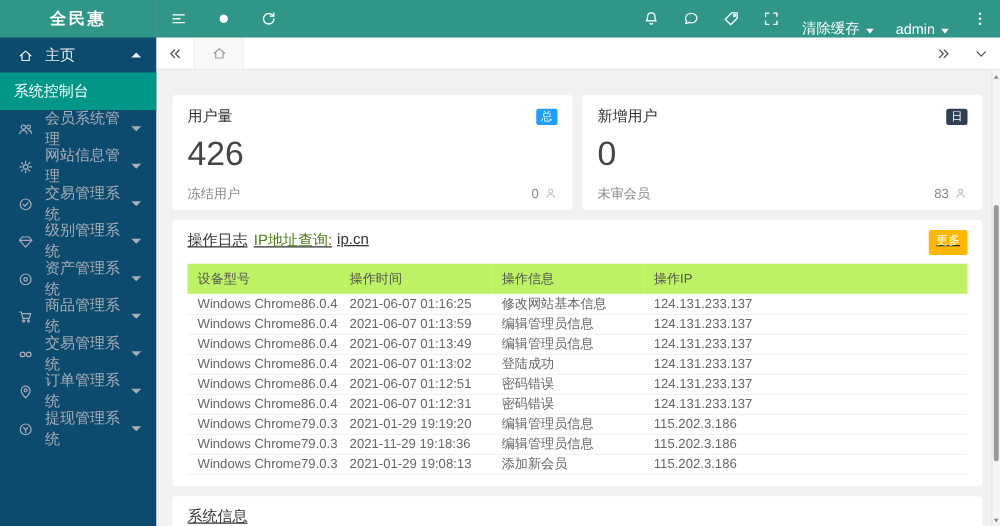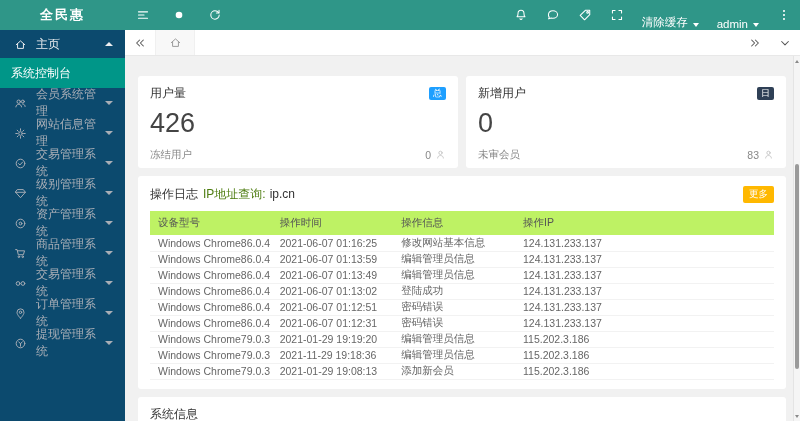--- a/index.html
+++ b/index.html
@@ -67,21 +67,21 @@
   .badge.blue { background:#1e9fff; }
   .badge.dark { background:#2f4056; }
   .card-value { font-size:27px; color:#444; margin-top:7px; line-height:1.1; }
   .card-foot { display:flex; justify-content:space-between; align-items:center; color:#888;
                font-size:10.5px; margin-top:9px; }
   .foot-right { display:flex; align-items:center; gap:4px; color:#888; }
   .foot-right svg { width:11px; height:11px; fill:none; stroke:#c0c0c0; stroke-width:1.2;
                     stroke-linecap:round; stroke-linejoin:round; }
 
   .panel { background:#fff; border-radius:3px; margin-top:8px; padding:8px 12px 9px 12px; }
-  .panel-head { display:flex; align-items:center; font-size:12px; color:#333; height:20px; }
+  .panel-head { display:flex; font-size:12px; color:#333; height:20px;text-decoration:underline; }
   .red-link { color:#4d7c0f; margin-left:5px; cursor:pointer; }
   .ip-domain { margin-left:4px; color:#333; }
   .more-btn { margin-left:auto; background:#ffb800; color:#fff; font-size:9.5px; padding:2px 6px;
               border-radius:2px; cursor:pointer; }
 
   table.log { width:100%; border-collapse:collapse; margin-top:7px; font-size:10.5px; table-layout:fixed; }
   table.log th { background:#bef264; color:#555; text-align:left; font-weight:normal;
                  padding:5px 8px; }
   table.log th:nth-child(1), table.log th:nth-child(2), table.log th:nth-child(3) { width:19.5%; }
   table.log td { color:#666; padding:0 8px; height:16px; border-bottom:1px solid #f2f2f2;

